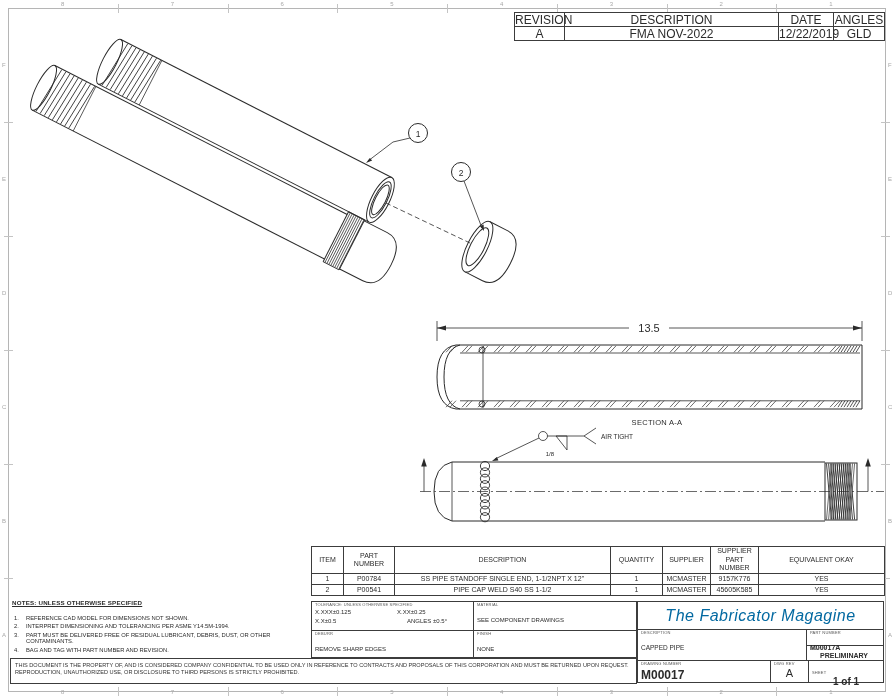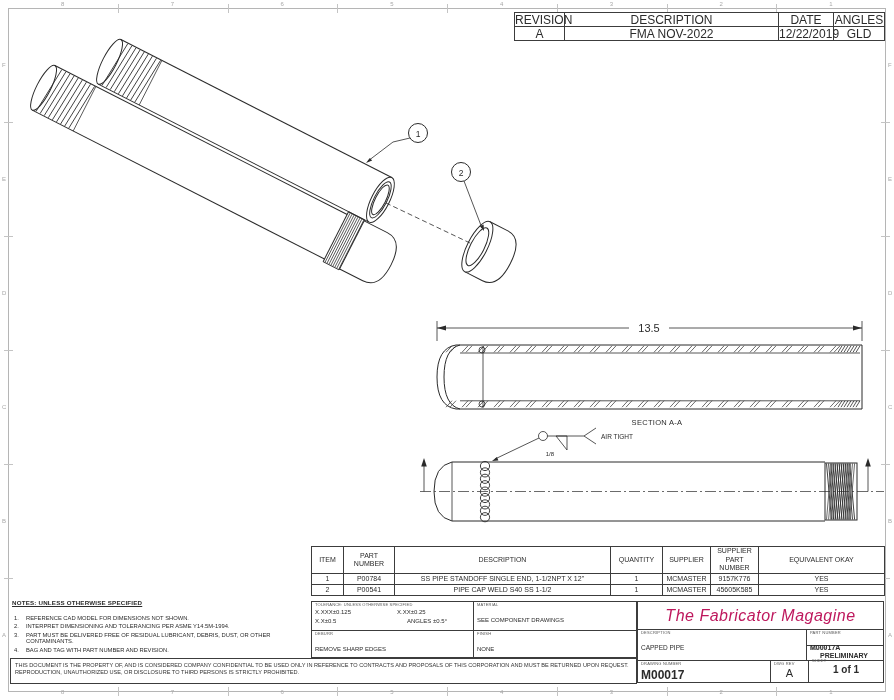--- a/index.html
+++ b/index.html
@@ -29,27 +29,27 @@
   .t3{left:0;top:29px;width:163px;height:28px}
   .t4{left:162px;top:29px;width:164px;height:28px}
   .tlabel{display:block;font-size:4px;color:#555;line-height:1.2;letter-spacing:.2px}
   .tval{font-size:6px;line-height:1.4}
   .tolgrid{display:grid;grid-template-columns:82px auto;font-size:6px;line-height:1.6}
   .indent{padding-left:10px}
 
   .titleblock{position:absolute;left:637px;top:601px;width:247px;height:82px;border:1px solid #3c3c3c;background:#fff}
   .cell{position:absolute;padding:1px 3px}
   .company{left:0;top:0;width:245px;height:28px;border-bottom:1px solid #3c3c3c;display:flex;align-items:center;justify-content:center;
-           font-style:italic;font-size:16px;color:#be185d;letter-spacing:.5px;white-space:nowrap}
+           font-style:italic;font-size:16px;color:#0369a1;letter-spacing:.5px;white-space:nowrap}
   .desc{left:0;top:28px;width:169px;height:31px;border-right:1px solid #3c3c3c;border-bottom:1px solid #3c3c3c}
   .part{left:169px;top:28px;width:76px;height:16px;border-bottom:1px solid #3c3c3c}
   .status{left:169px;top:44px;width:76px;height:15px;border-bottom:1px solid #3c3c3c}
   .dwg{left:0;top:59px;width:133px;height:21px;border-right:1px solid #3c3c3c}
   .rev2{left:133px;top:59px;width:38px;height:21px;border-right:1px solid #3c3c3c}
-  .sheetcell{left:171px;top:56px;width:74px;height:21px}
+  .sheetcell{left:171px;top:68px;width:74px;height:21px}
   .descval{font-size:6.5px;line-height:1.4}
   .partval{font-size:7px;font-weight:bold;line-height:1.3}
   .statusval{font-size:7px;font-weight:bold;padding-left:10px;line-height:1.2}
   .dwgval{font-size:12px;font-weight:bold;margin-top:1px}
   .revval{font-size:11px;text-align:center}
   .sheetval{font-size:10px;font-weight:bold;text-align:center}
 
   .conf{position:absolute;left:10px;top:658px;width:627px;height:26px;border:1px solid #3c3c3c;
         font-size:5.6px;line-height:1.2;padding:3px 4px;color:#333;background:#fff}
 

